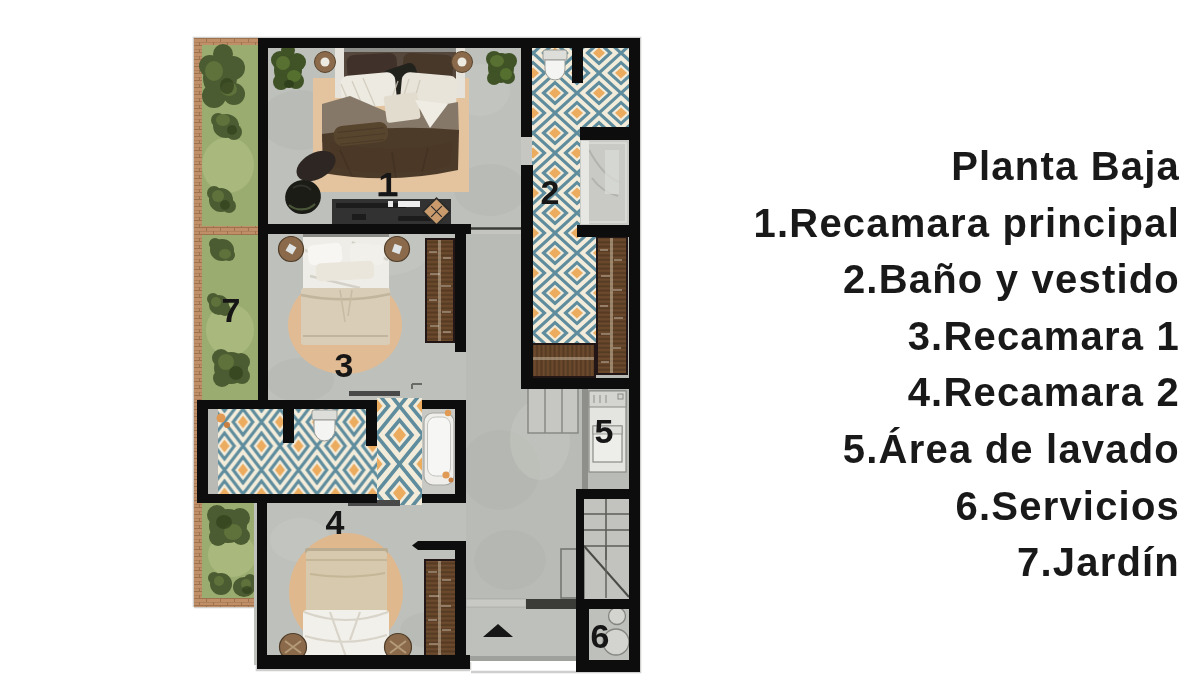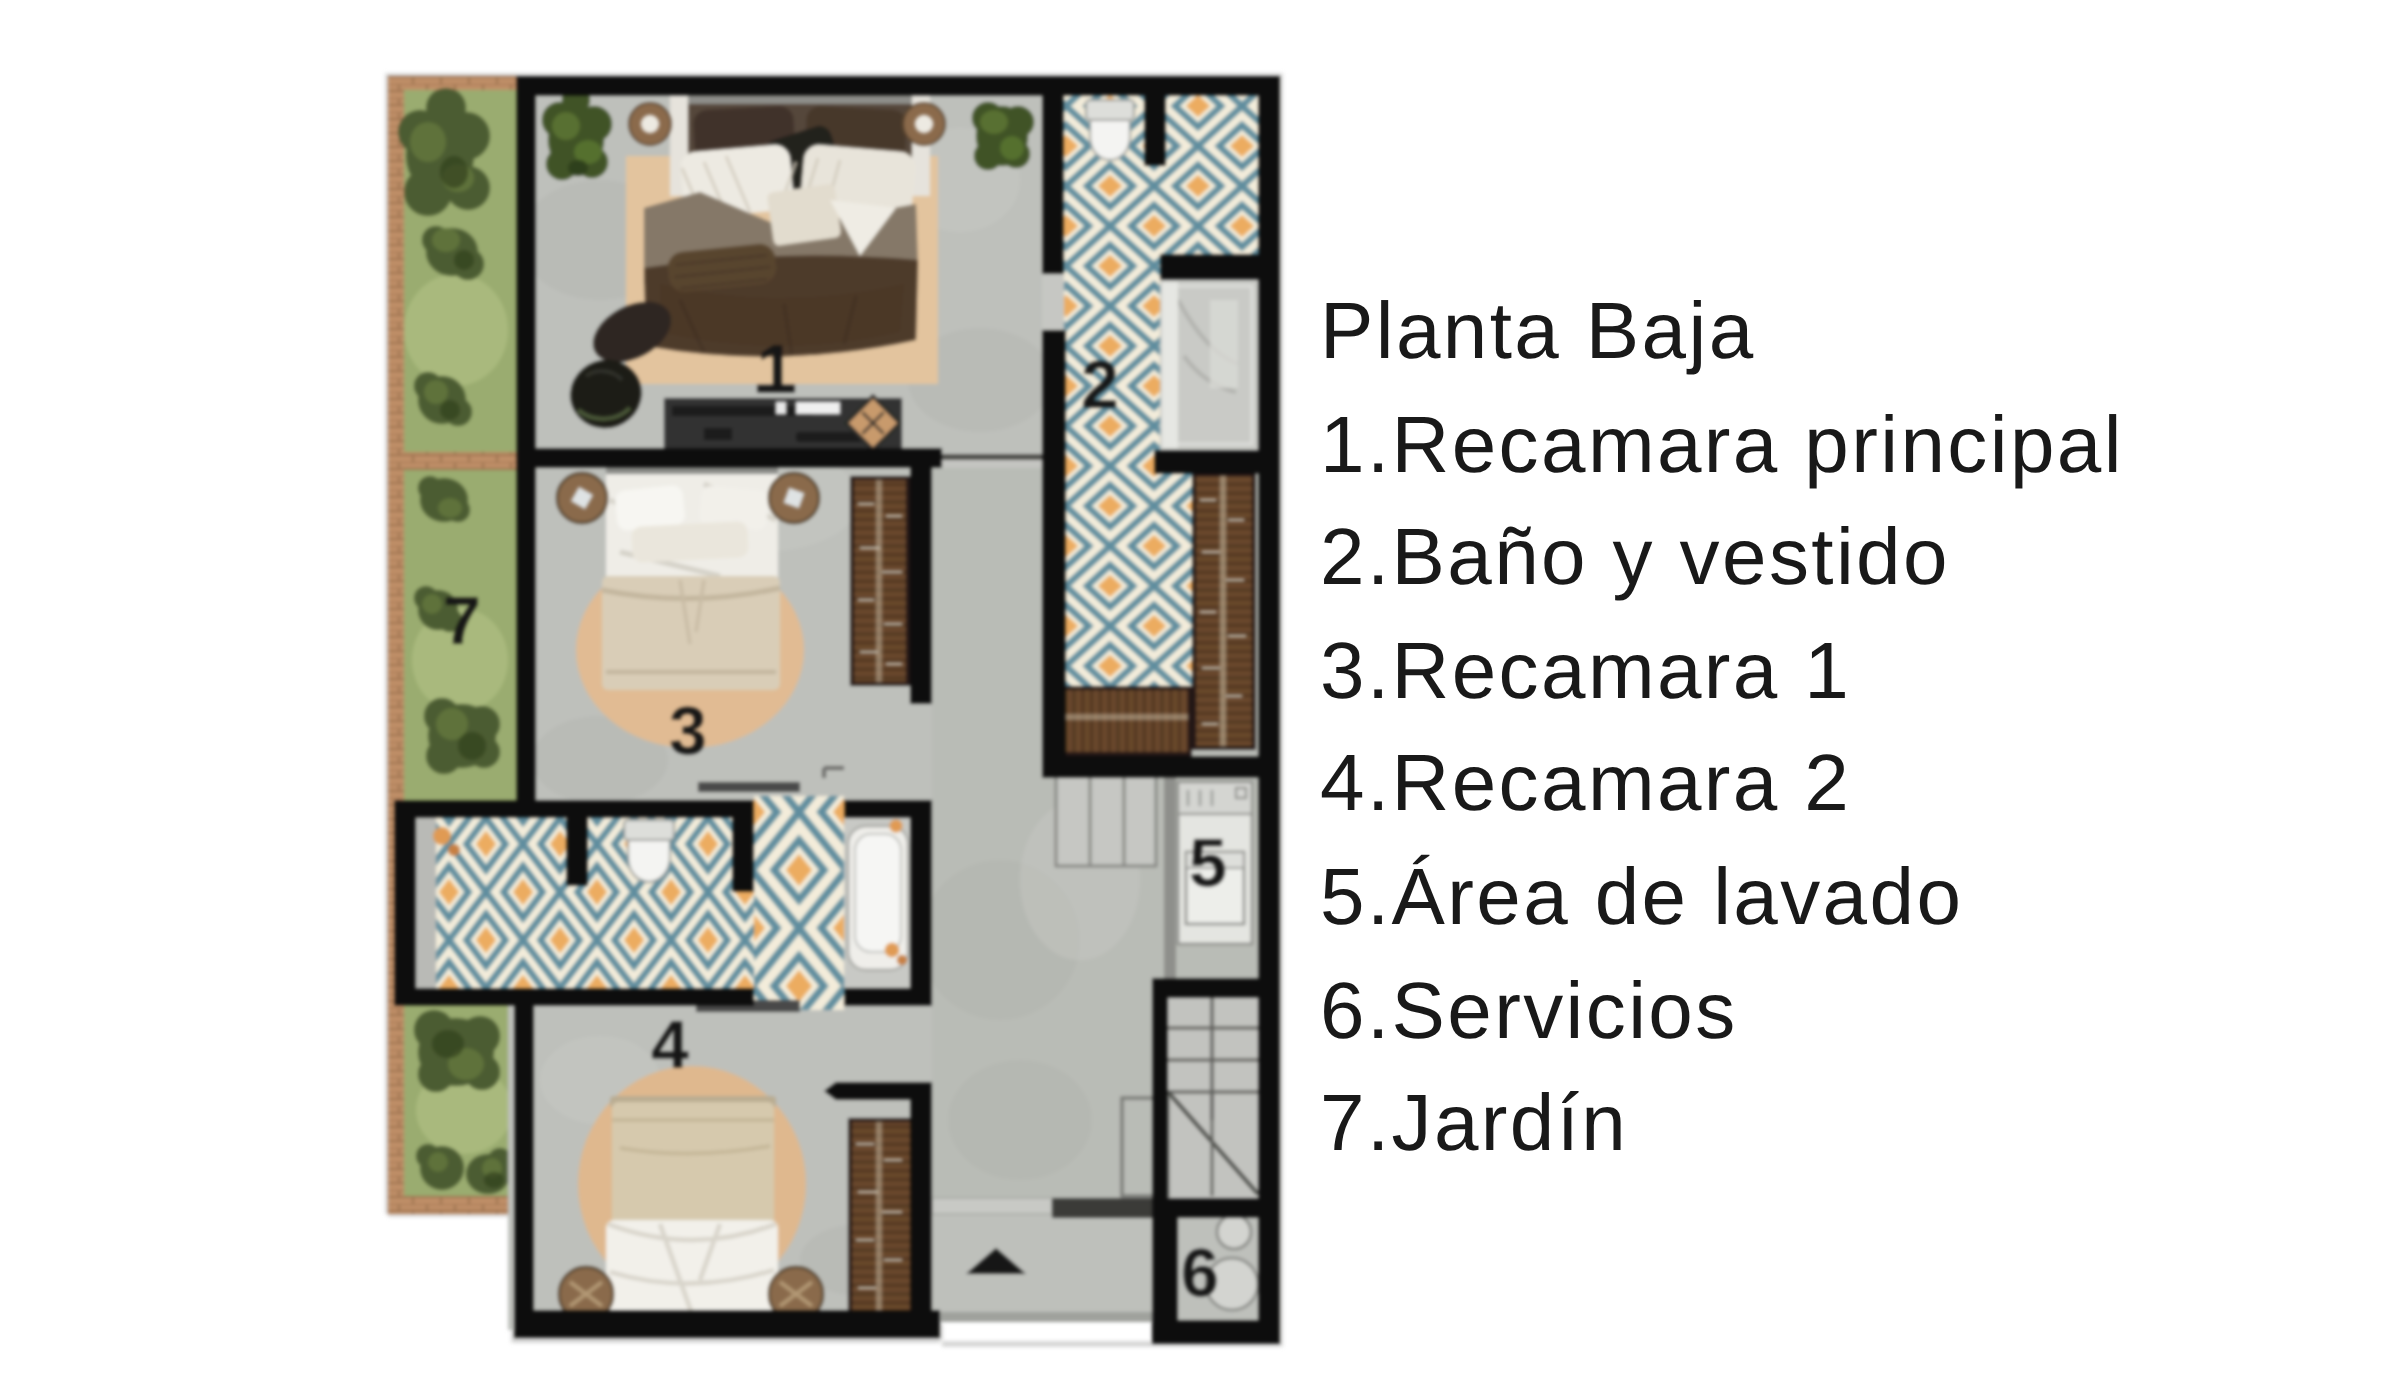--- a/index.html
+++ b/index.html
@@ -1,19 +1,19 @@
 <!DOCTYPE html>
 <html><head>
 <meta charset="utf-8">
 <style>
   html,body{margin:0;padding:0;width:1200px;height:700px;background:#ffffff;overflow:hidden;
     font-family:"Liberation Sans", sans-serif;}
   #plan{position:absolute;left:0;top:0;filter:blur(0.7px);}
-  #legend{position:absolute;left:660px;top:138px;width:520px;text-align:left;
-    font-weight:normal;font-size:40px;line-height:56.6px;color:#191919;letter-spacing:1.2px;}
+  #legend{position:absolute;left:660px;top:138px;width:520px;text-align:right;
+    font-weight:bold;font-size:40px;line-height:56.6px;color:#191919;letter-spacing:1.2px;}
 </style>
 </head>
 <body>
 
 <svg id="plan" width="1200" height="700" viewBox="0 0 1200 700">
 <defs>
   <g id="dia2">
     <path d="M-11.5 0 L0 -10.5 L11.5 0 L0 10.5 Z" fill="none" stroke="#5E8D9E" stroke-width="3.1"></path>
     <path d="M-6 0 L0 -5.5 L6 0 L0 5.5 Z" fill="#ECAC60"></path>
   </g>

